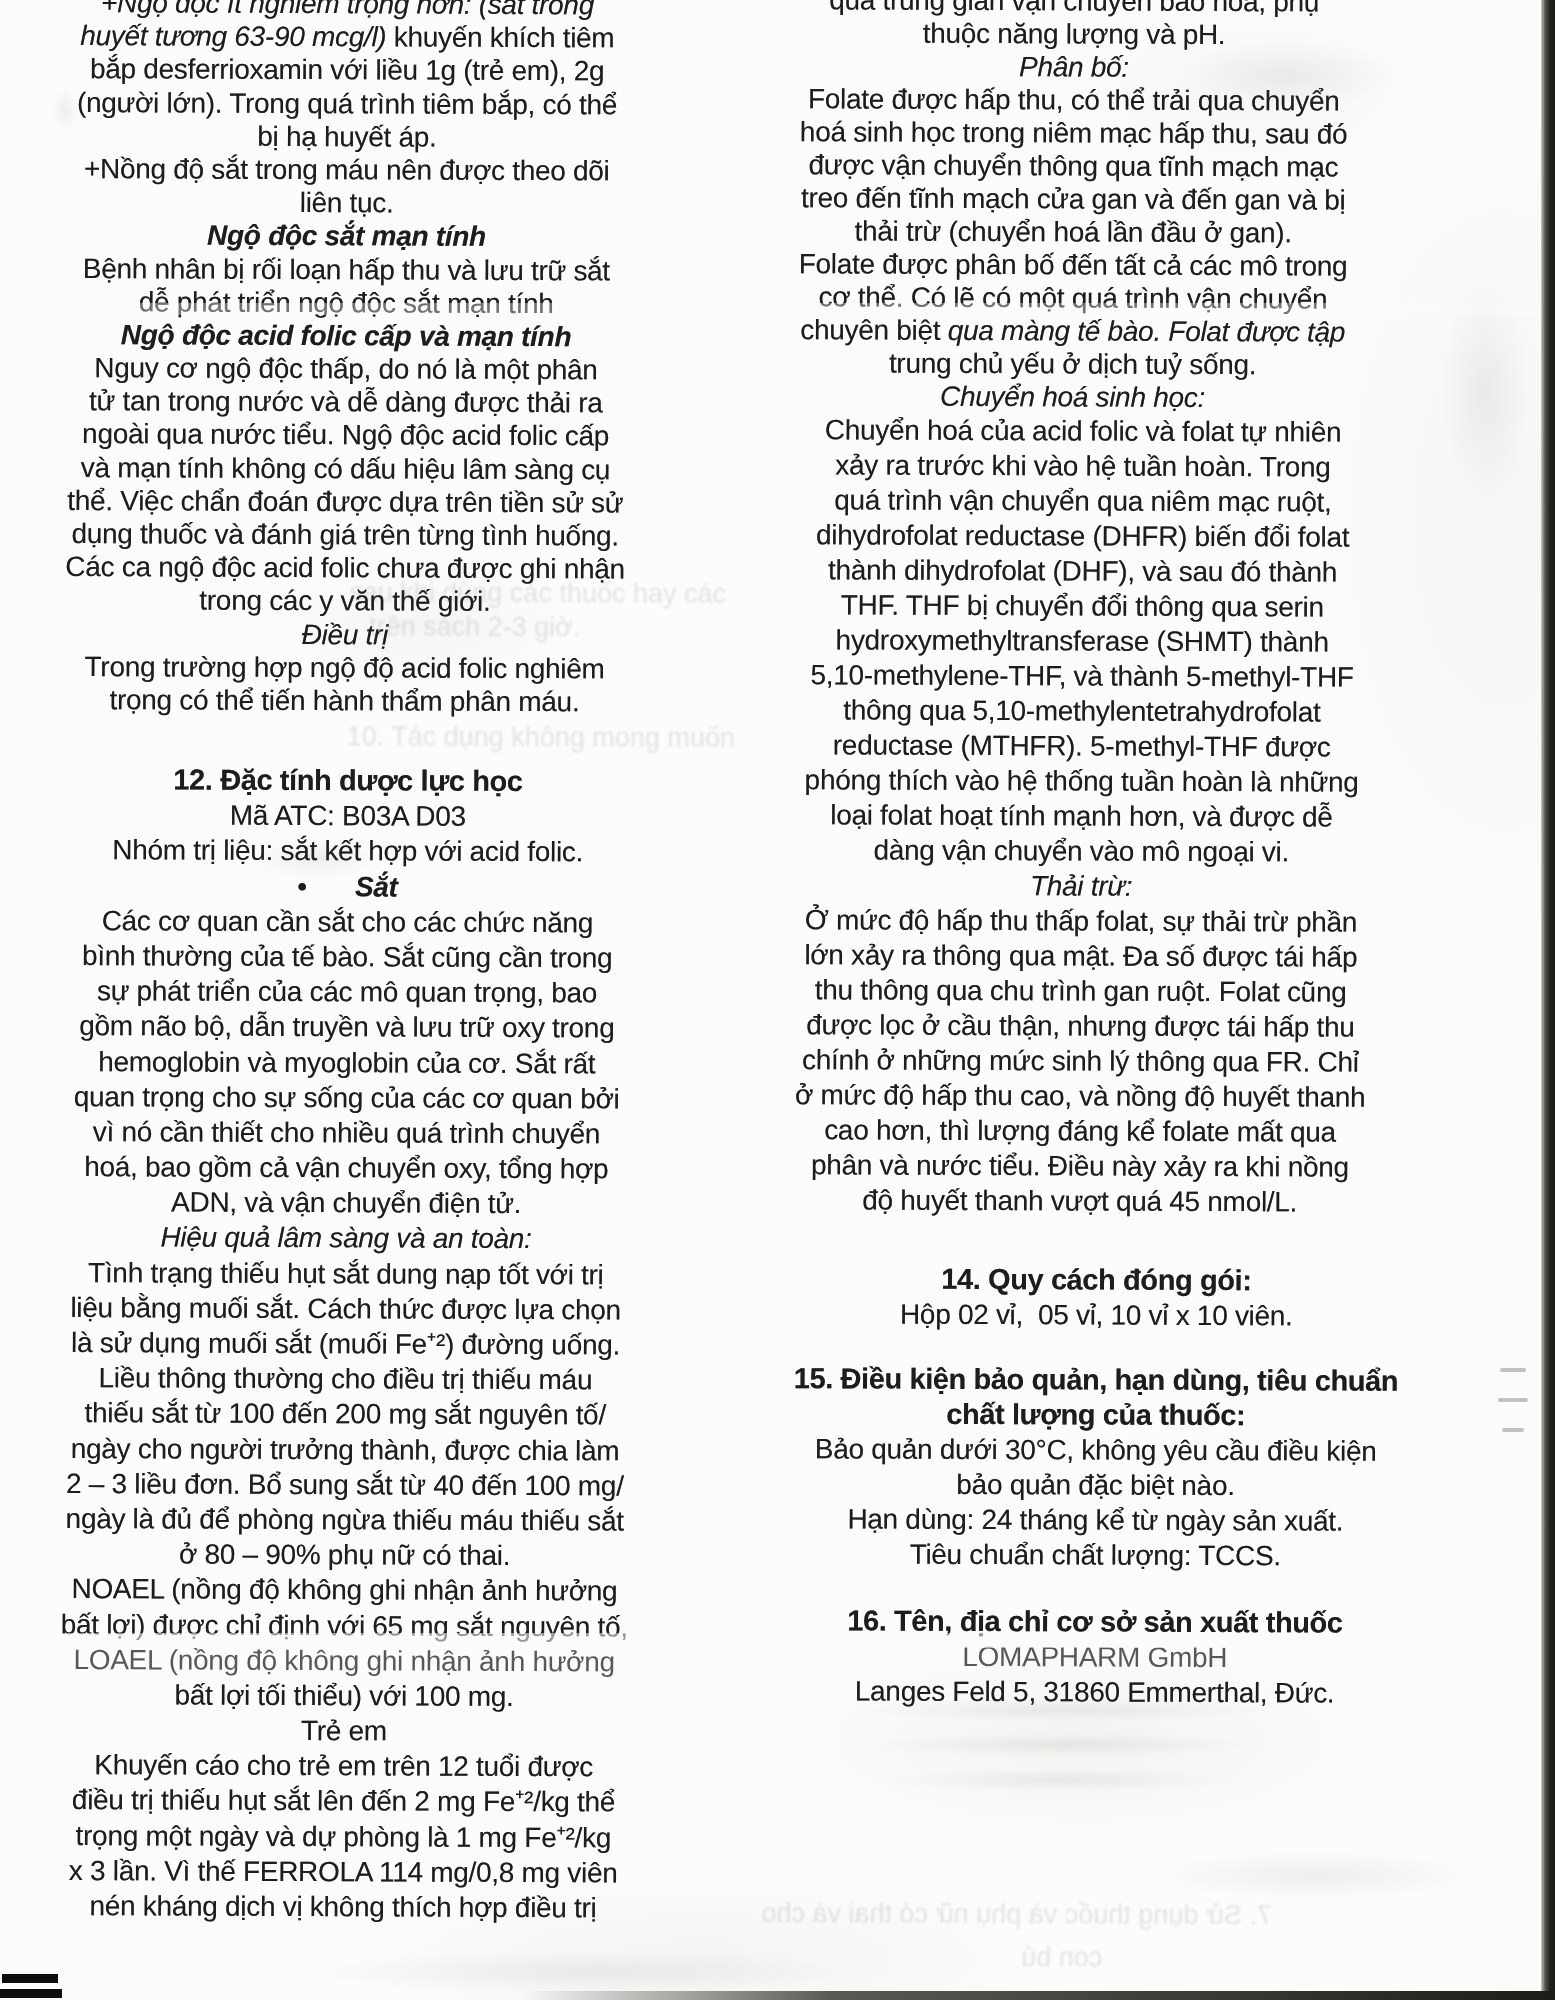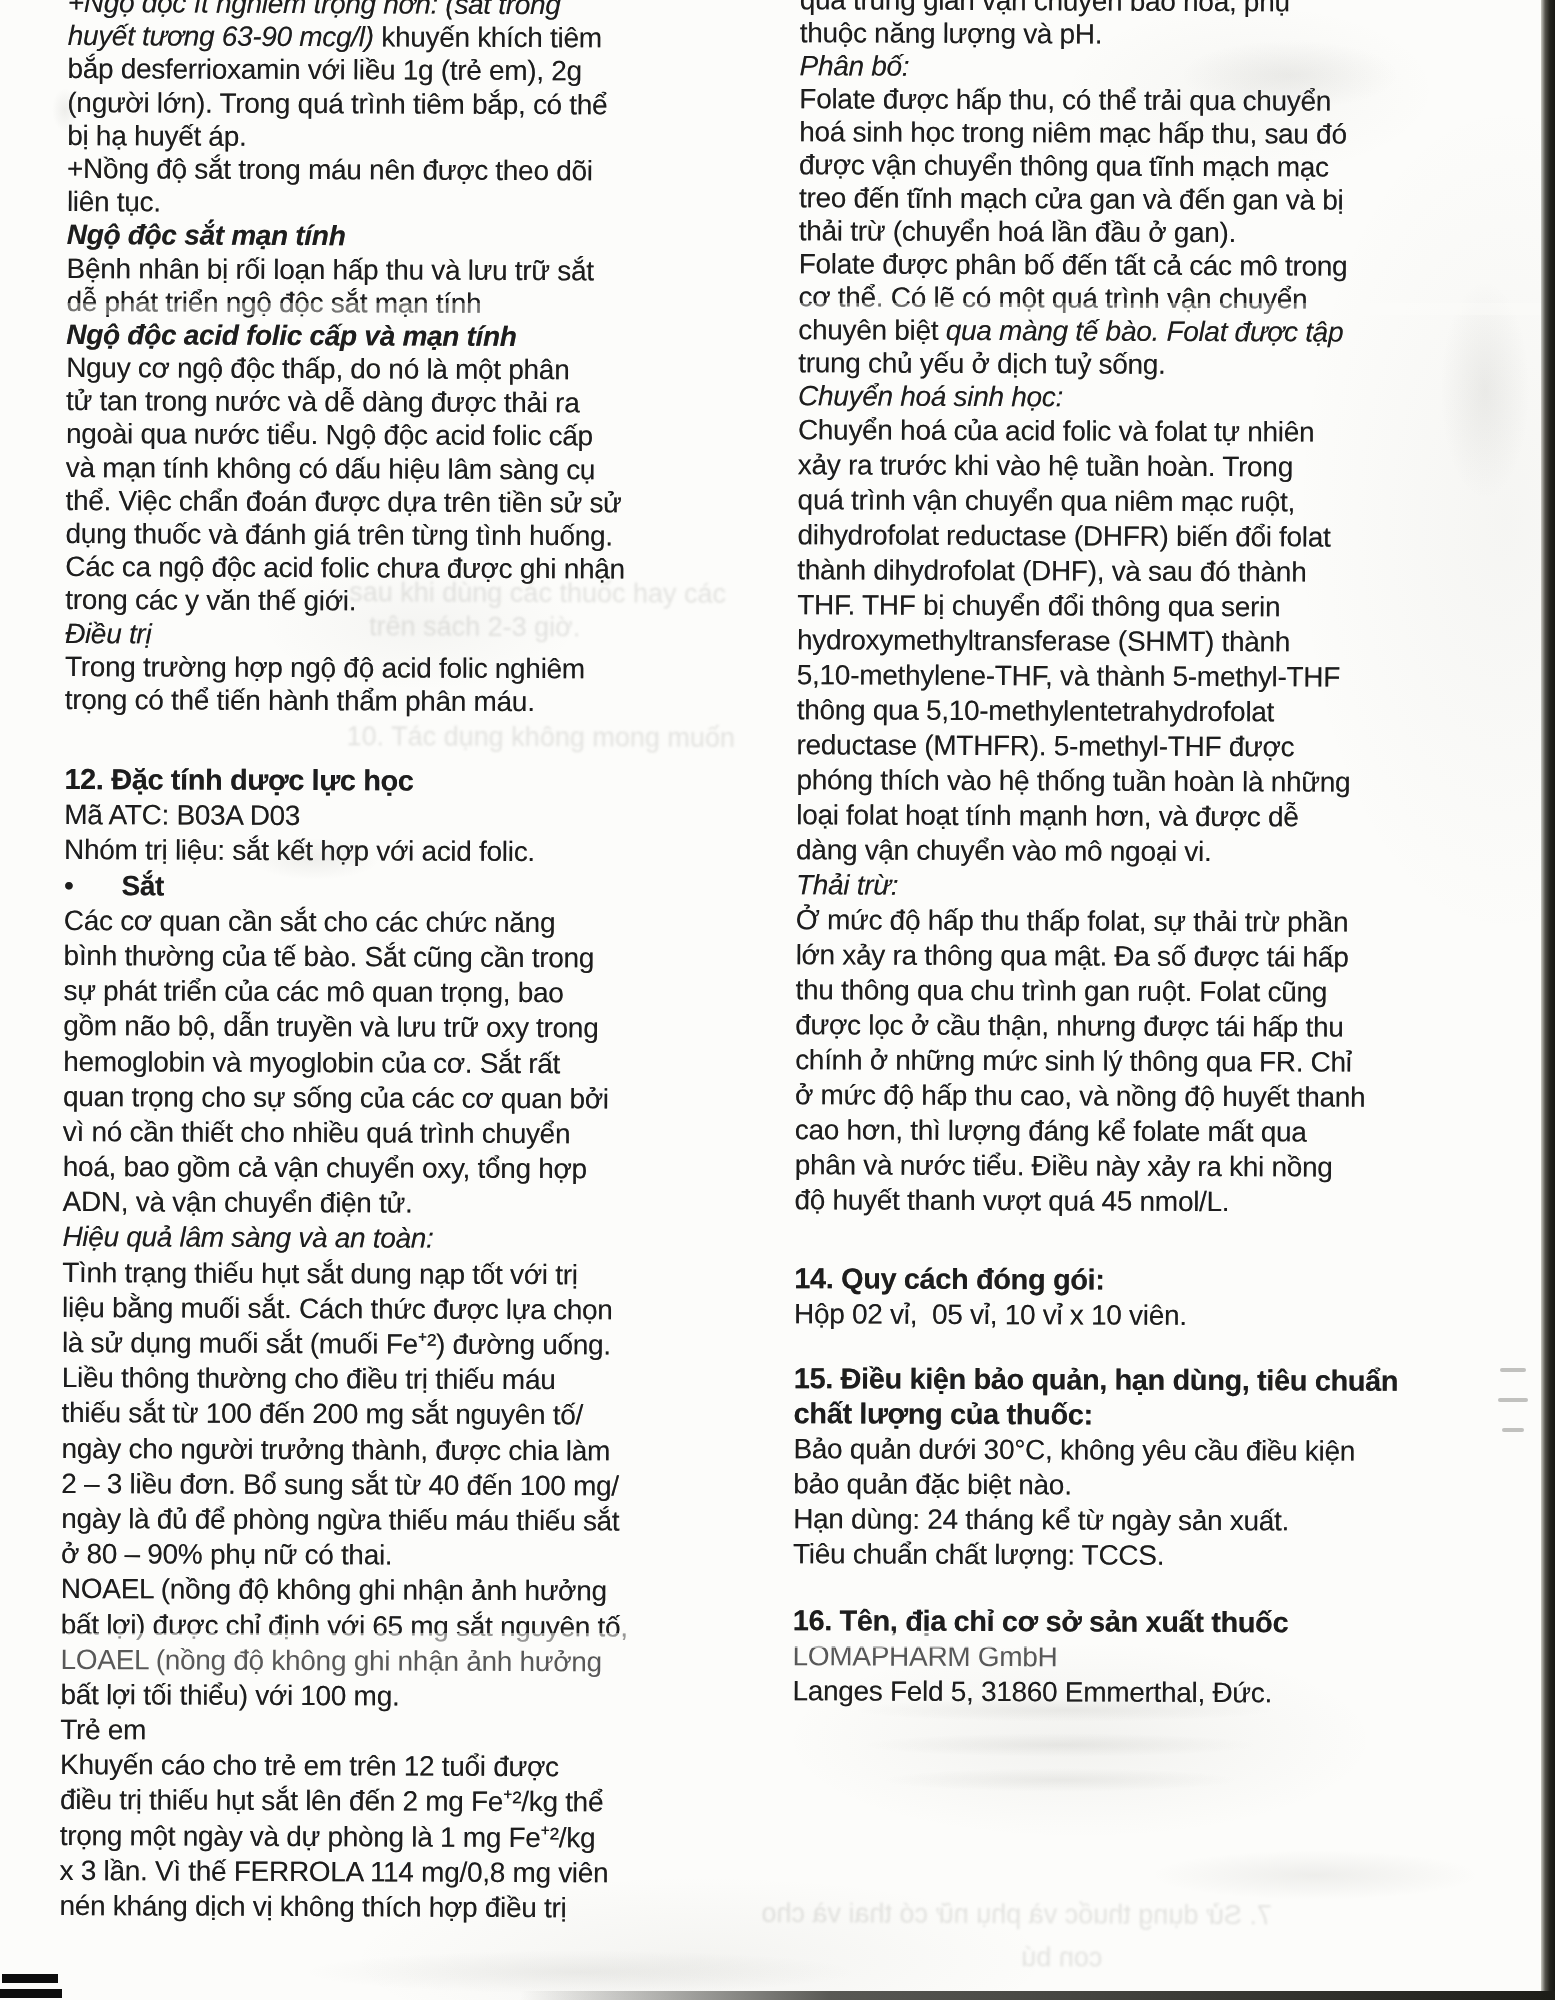--- a/index.html
+++ b/index.html
@@ -11,30 +11,31 @@
   .page{
     position:relative;width:1555px;height:2000px;overflow:hidden;
     background-image:
       radial-gradient(ellipse 420px 140px at 1080px 1740px, rgba(110,110,100,.07), transparent 70%),
       radial-gradient(ellipse 500px 120px at 700px 1960px, rgba(110,110,100,.06), transparent 70%),
       radial-gradient(ellipse 300px 600px at 1505px 520px, rgba(120,120,110,.05), transparent 70%),
       radial-gradient(ellipse 220px 90px at 420px 625px, rgba(110,110,100,.05), transparent 72%),
       radial-gradient(ellipse 260px 120px at 1250px 90px, rgba(110,110,100,.045), transparent 72%),
       linear-gradient(#fcfcfa,#fcfcfa);
     color:#1d1d1d;
+    text-align:center;
   }
   .tilt{position:absolute;left:0;top:0;width:100%;height:100%;
     transform:rotate(.25deg);transform-origin:60px -40px;}
   .block{position:absolute;white-space:pre;}
   .line{height:var(--lh);line-height:var(--lh);font-size:28px;letter-spacing:-0.3px;
     text-shadow:0 0 .4px rgba(25,25,25,.55);}
   .gap{width:10px;}
   .s-n{font-style:normal;}
   .s-i{font-style:italic;}
-  .s-b{font-weight:700;}
+  .s-b{font-weight:700;font-style:italic;}
   .s-bi{font-weight:700;font-style:italic;}
   .s-h{font-weight:700;font-size:29px;letter-spacing:-0.4px;}
   .s-f{color:#585858;text-shadow:none;}
   .ghost{position:absolute;font-size:27px;white-space:pre;color:rgba(70,70,65,.14);
     filter:blur(1.1px);letter-spacing:0;}
   .ghost.mirror{transform:scaleX(-1);}
   .smudge{position:absolute;border-radius:50%;
     background:radial-gradient(ellipse at center, rgba(95,95,88,.09), rgba(95,95,88,0) 70%);}
   .streak{position:absolute;left:0;width:100%;pointer-events:none;}
   .streak.s1{top:303px;height:12px;background:rgba(252,252,250,.38);}

